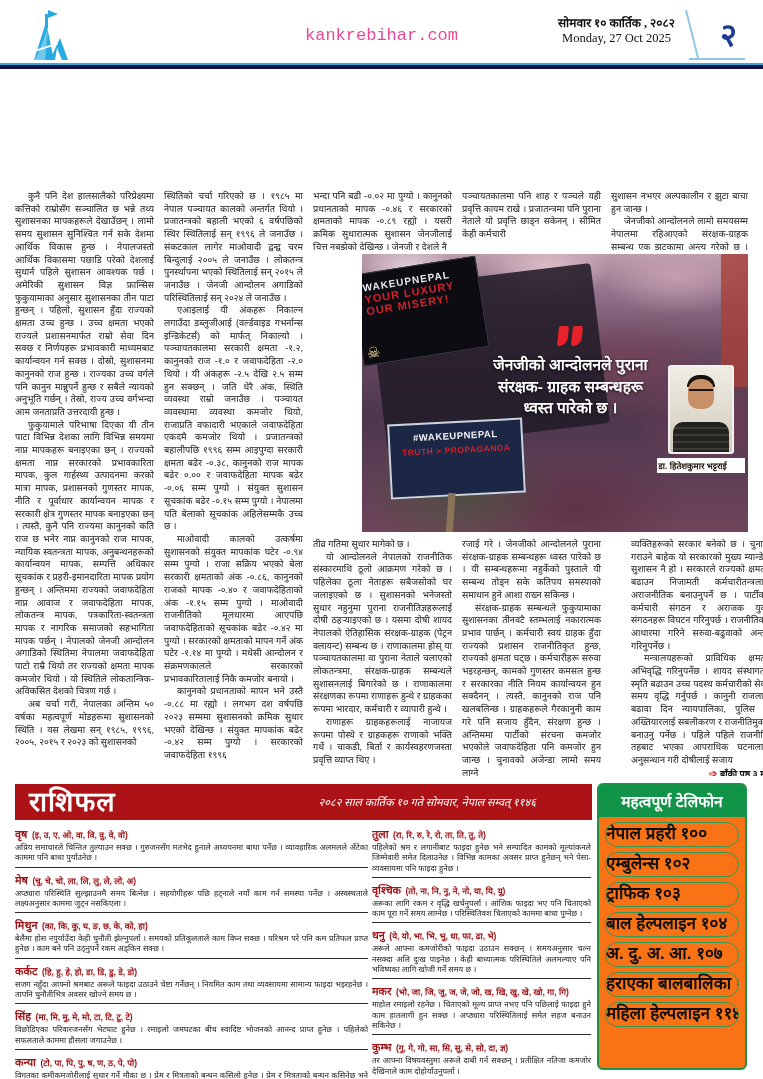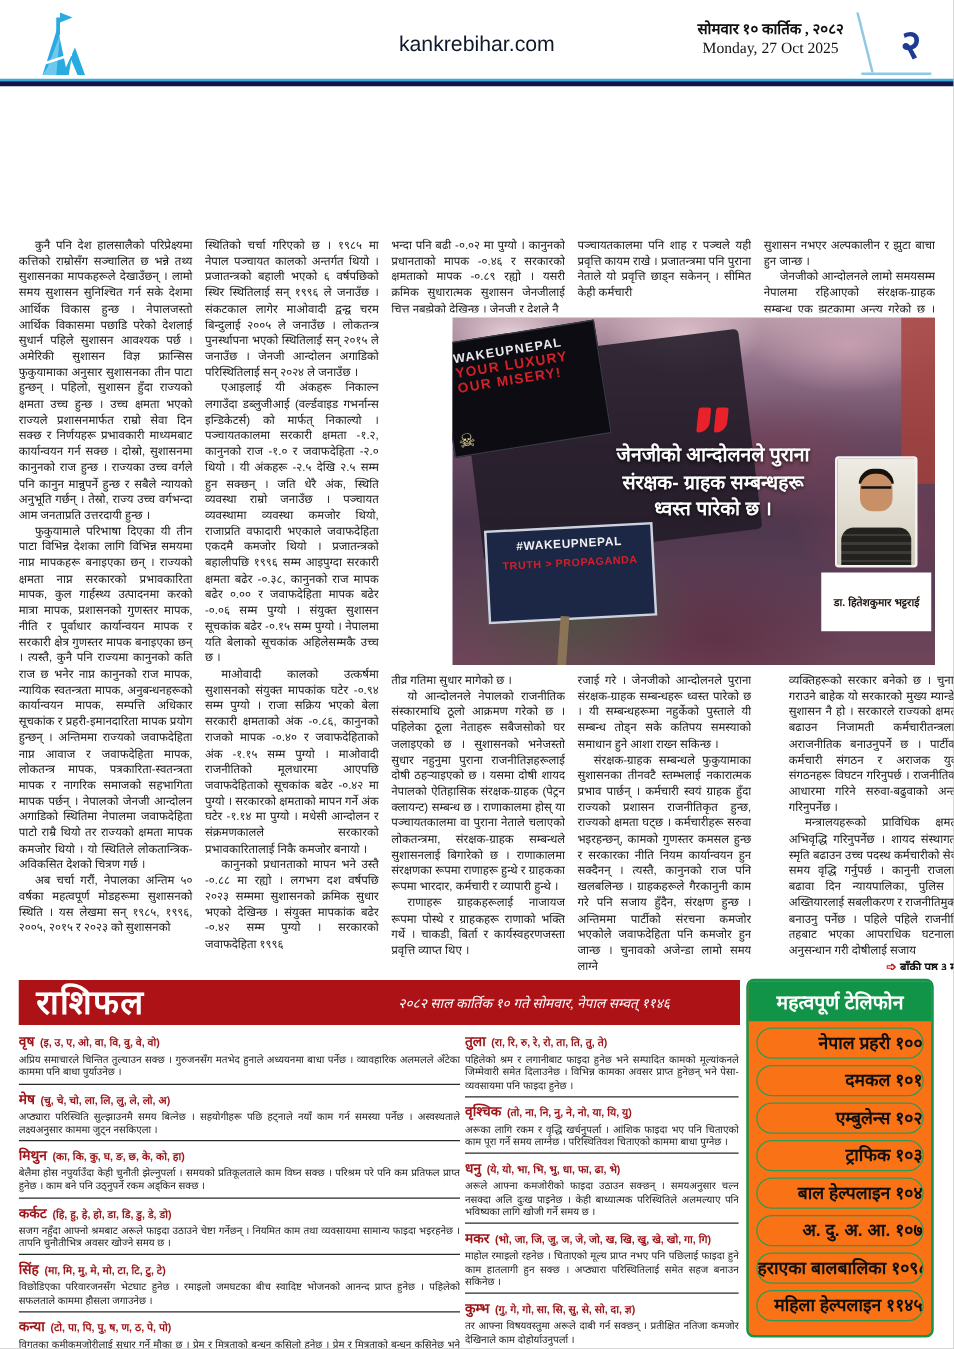--- a/index.html
+++ b/index.html
@@ -3,21 +3,21 @@
 <meta charset="utf-8">
 <style>
   * { margin:0; padding:0; box-sizing:border-box; }
   body { background:#888; font-family:"Liberation Sans", sans-serif; }
   .page { position:relative; width:763px; height:1079px; background:#fff; margin:0 auto; overflow:hidden; }
 
   
   .hdr { position:absolute; top:0; left:0; width:763px; height:66px; }
   .logo { position:absolute; left:24px; top:8px; width:48px; height:52px; }
   .site { position:absolute; left:0; right:0; top:26px; text-align:center;
-          font-family:Liberation Sans, sans-serif; font-size:17px; color:#0f172a; }
+          font-family:Liberation Mono, monospace; font-size:17px; color:#ec4899; }
   .dateblock { position:absolute; right:88px; top:16px; text-align:center; line-height:15px;
                font-family:"Liberation Serif", serif; color:#111; }
   .date-np { font-size:12px; font-weight:bold; }
   .date-en { font-size:12.5px; }
   .slant { position:absolute; right:70px; top:10px; width:2px; height:48px; background:#8fc7e4; transform:skewX(14deg); }
   .pagenum { position:absolute; right:26px; top:12px; font-size:32px; font-weight:bold;
              color:#1f3a93; font-family:"Liberation Serif", serif; }
   .pagenum-underline { position:absolute; right:18px; top:58px; width:56px; height:2px; background:#8fc7e4; }
   .rule-blue { position:absolute; top:63px; left:0; width:763px; height:2px; background:#39a9da; }
   .rule-navy { position:absolute; top:65px; left:0; width:763px; height:4px; background:#15134b; }
@@ -82,42 +82,42 @@
   .p-head { position:absolute; left:50%; top:14%; width:26px; height:30px; margin-left:-13px;
             background:#c89066; border-radius:12px 12px 10px 10px; }
   .p-hair { position:absolute; left:50%; top:9%; width:28px; height:12px; margin-left:-14px;
             background:#17120e; border-radius:12px 12px 0 0; }
   .p-glass { position:absolute; left:50%; top:26%; width:24px; height:7px; margin-left:-12px;
              border-top:2px solid #15120f; }
   .p-shirt { position:absolute; left:50%; bottom:-2px; width:56px; height:38%; margin-left:-28px;
              background:repeating-linear-gradient(180deg,#23221f 0 5px,#3c3b37 5px 7px);
              border-radius:10px 10px 0 0; }
   .caption { position:absolute; left:76.5%; top:73.5%; width:22.8%; background:#fff;
-             color:#20140f; font-weight:bold; font-size:8.5px; text-align:center; padding:18px 1px; }
+             color:#20140f; font-weight:bold; font-size:8.5px; text-align:left; padding:2px 1px; }
 
   
   .horo-bar { position:absolute; left:15px; top:784px; width:577px; height:36px; background:#ad1217; }
   .horo-title { position:absolute; left:14px; top:1px; color:#fff; font-weight:bold; font-size:27px;
                 line-height:34px; letter-spacing:1px; }
   .horo-sub { position:absolute; right:56px; top:10px; color:#fff; font-style:italic; font-size:11px;
               font-family:"Liberation Serif", serif; }
   .horo-left  { position:absolute; left:15px;  top:822px; width:353px; height:257px; overflow:hidden; }
   .horo-right { position:absolute; left:372px; top:822px; width:219px; height:257px; overflow:hidden; }
   .hentry { border-bottom:1.6px solid #2a2a2a; padding:2px 0 3px; }
   .hname { color:#9e1418; font-weight:bold; font-size:11px; line-height:13px; }
   .hletters { color:#9e1418; font-weight:bold; font-size:8.5px; }
   .hdesc { font-size:8px; line-height:10.3px; color:#222; text-align:justify; margin-top:1px; }
 
   
   .phonebox { position:absolute; left:597px; top:783px; width:150px; height:287px;
               border:2px solid #17934a; border-radius:6px; background:#f97316; overflow:hidden; }
   .phone-hd { background:#119447; color:#fff; font-weight:bold; font-size:15.5px; text-align:center;
               padding:5px 2px; border-radius:3px 3px 0 0; }
   .pill { border:1.6px solid #2d9b55; border-radius:13px; height:25px; line-height:22px;
-          margin:5px 6px 0 6px; text-align:right; font-weight:bold; font-size:14px; color:#101010;
+          margin:5px 6px 0 6px; text-align:left; font-weight:bold; font-size:17px; color:#101010;
           white-space:nowrap; overflow:hidden; }
 </style>
 </head>
 <body>
 
 <div class="page">
 
   <div class="hdr">
     <svg class="logo" viewBox="0 0 48 52">
       <polygon points="10,52 22,14 30,52" fill="#29abe2"></polygon>
@@ -274,21 +274,20 @@
       <span class="hname">कुम्भ</span>
       <span class="hletters">(गु, गे, गो, सा, सि, सु, से, सो, दा, ज्ञ)</span>
       <div class="hdesc">तर आफ्ना विषयवस्तुमा अरूले दाबी गर्न सक्छन् । प्रतीक्षित नतिजा कमजोर देखिनाले काम दोहोर्याउनुपर्ला ।</div>
     </div>
 
   </div>
 
   <div class="phonebox">
     <div class="phone-hd">महत्वपूर्ण टेलिफोन</div>
     <div class="pill">नेपाल प्रहरी १००</div>
-    <div class="pill">दमकल १०१</div>
     <div class="pill">एम्बुलेन्स १०२</div>
     <div class="pill">ट्राफिक १०३</div>
     <div class="pill">बाल हेल्पलाइन १०४</div>
     <div class="pill">अ. दु. अ. आ. १०७</div>
     <div class="pill">हराएका बालबालिका १०९८</div>
     <div class="pill">महिला हेल्पलाइन ११४५</div>
   </div>
 
 </div>
 

